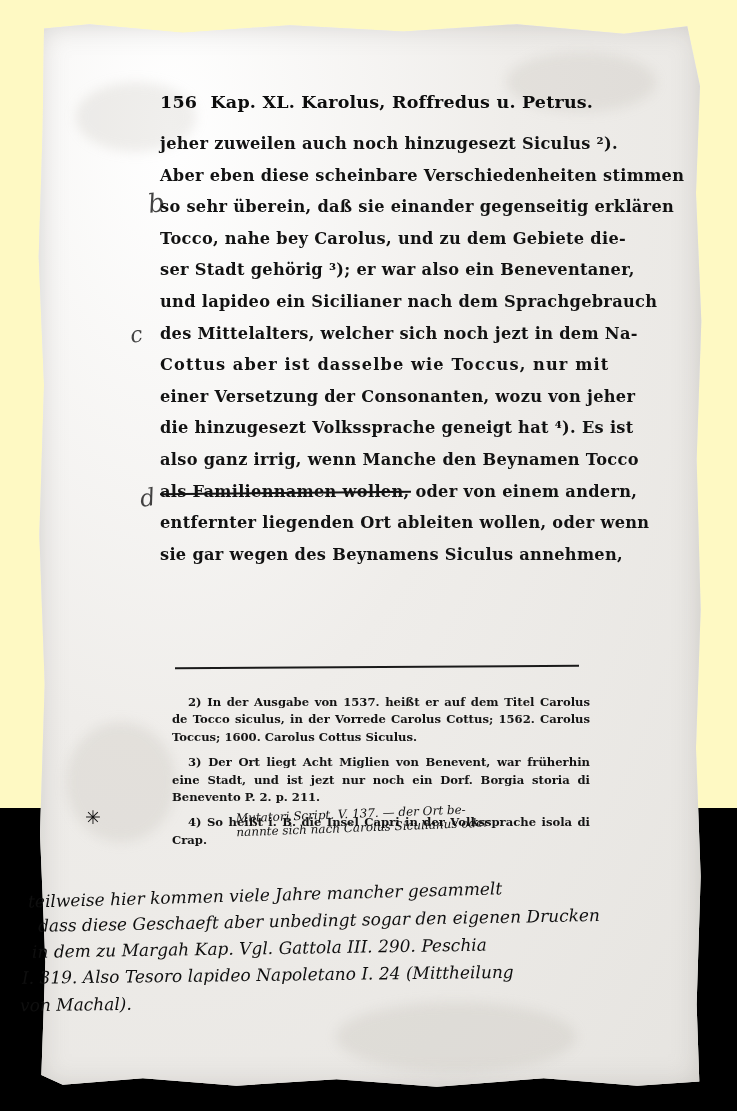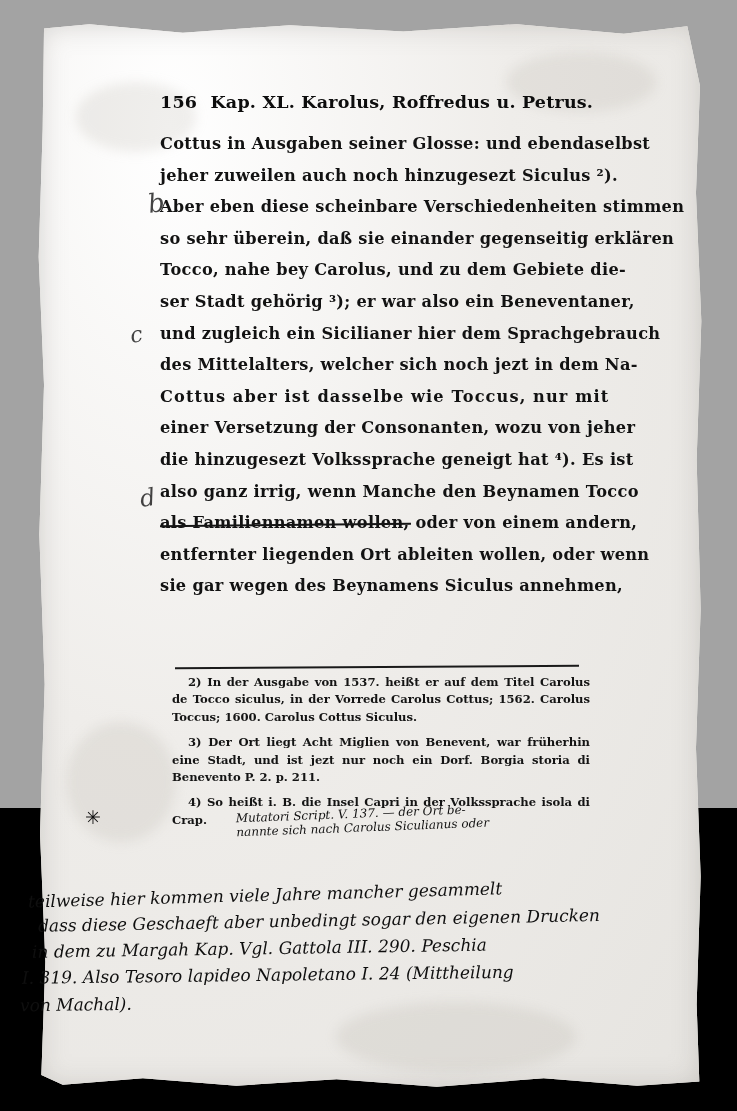--- a/index.html
+++ b/index.html
@@ -11,21 +11,21 @@
     width: 737px;
     height: 1111px;
     overflow: hidden;
     font-family: "DejaVu Serif", serif;
   }
 
   #page {
     position: absolute;
     left: 0; top: 0;
     width: 737px; height: 808px;
-    background: #a3a3a3;
+    background: #fef9c3;
   }
 
   
   #sheet {
     position: absolute;
     left: 36px;
     top: 22px;
     width: 668px;
     height: 1068px;
     background: #f2f0ec;
@@ -110,21 +110,21 @@
     width: 404px;
     height: 2px;
     background: #1a1a1a;
     transform: rotate(-0.35deg);
   }
 
   
   #footnotes {
     position: absolute;
     left: 172px;
-    top: 674px;
+    top: 694px;
     width: 418px;
     color: #141414;
   }
   .fn {
     font-family: "DejaVu Serif", serif;
     font-weight: 700;
     font-size: 11.6px;
     line-height: 17.4px;
     margin-bottom: 8px;
     text-align: justify;
@@ -206,27 +206,26 @@
   </div>
 
   <div class="content">
 
     <div id="page-header" class="fraktur">
       <span class="pagenum">156</span>
       <span>Kap. XL. Karolus, Roffredus u. Petrus.</span>
     </div>
 
     <div id="body-block" class="fraktur">
-      <span class="bline">Cottus in Ausgaben seiner Glosse: und ebendaselbst</span>
       <span class="bline">jeher zuweilen auch noch hinzugesezt Siculus ²).</span>
       <span class="bline">Aber eben diese scheinbare Verschiedenheiten stimmen</span>
       <span class="bline">so sehr überein, daß sie einander gegenseitig erklären</span>
       <span class="bline">Tocco, nahe bey Carolus, und zu dem Gebiete die-</span>
       <span class="bline">ser Stadt gehörig ³); er war also ein Beneventaner,</span>
-      <span class="bline">und zugleich ein Sicilianer hier dem Sprachgebrauch</span>
+      <span class="bline">und lapideo ein Sicilianer nach dem Sprachgebrauch</span>
       <span class="bline">des Mittelalters, welcher sich noch jezt in dem Na-</span>
       <span class="bline wide">Cottus aber ist dasselbe wie Toccus, nur mit</span>
       <span class="bline">einer Versetzung der Consonanten, wozu von jeher</span>
       <span class="bline">die hinzugesezt Volkssprache geneigt hat ⁴). Es ist</span>
       <span class="bline">also ganz irrig, wenn Manche den Beynamen Tocco</span>
       <span class="bline struck">als Familiennamen wollen, oder von einem andern,</span>
       <span class="bline">entfernter liegenden Ort ableiten wollen, oder wenn</span>
       <span class="bline">sie gar wegen des Beynamens Siculus annehmen,</span>
     </div>
 

